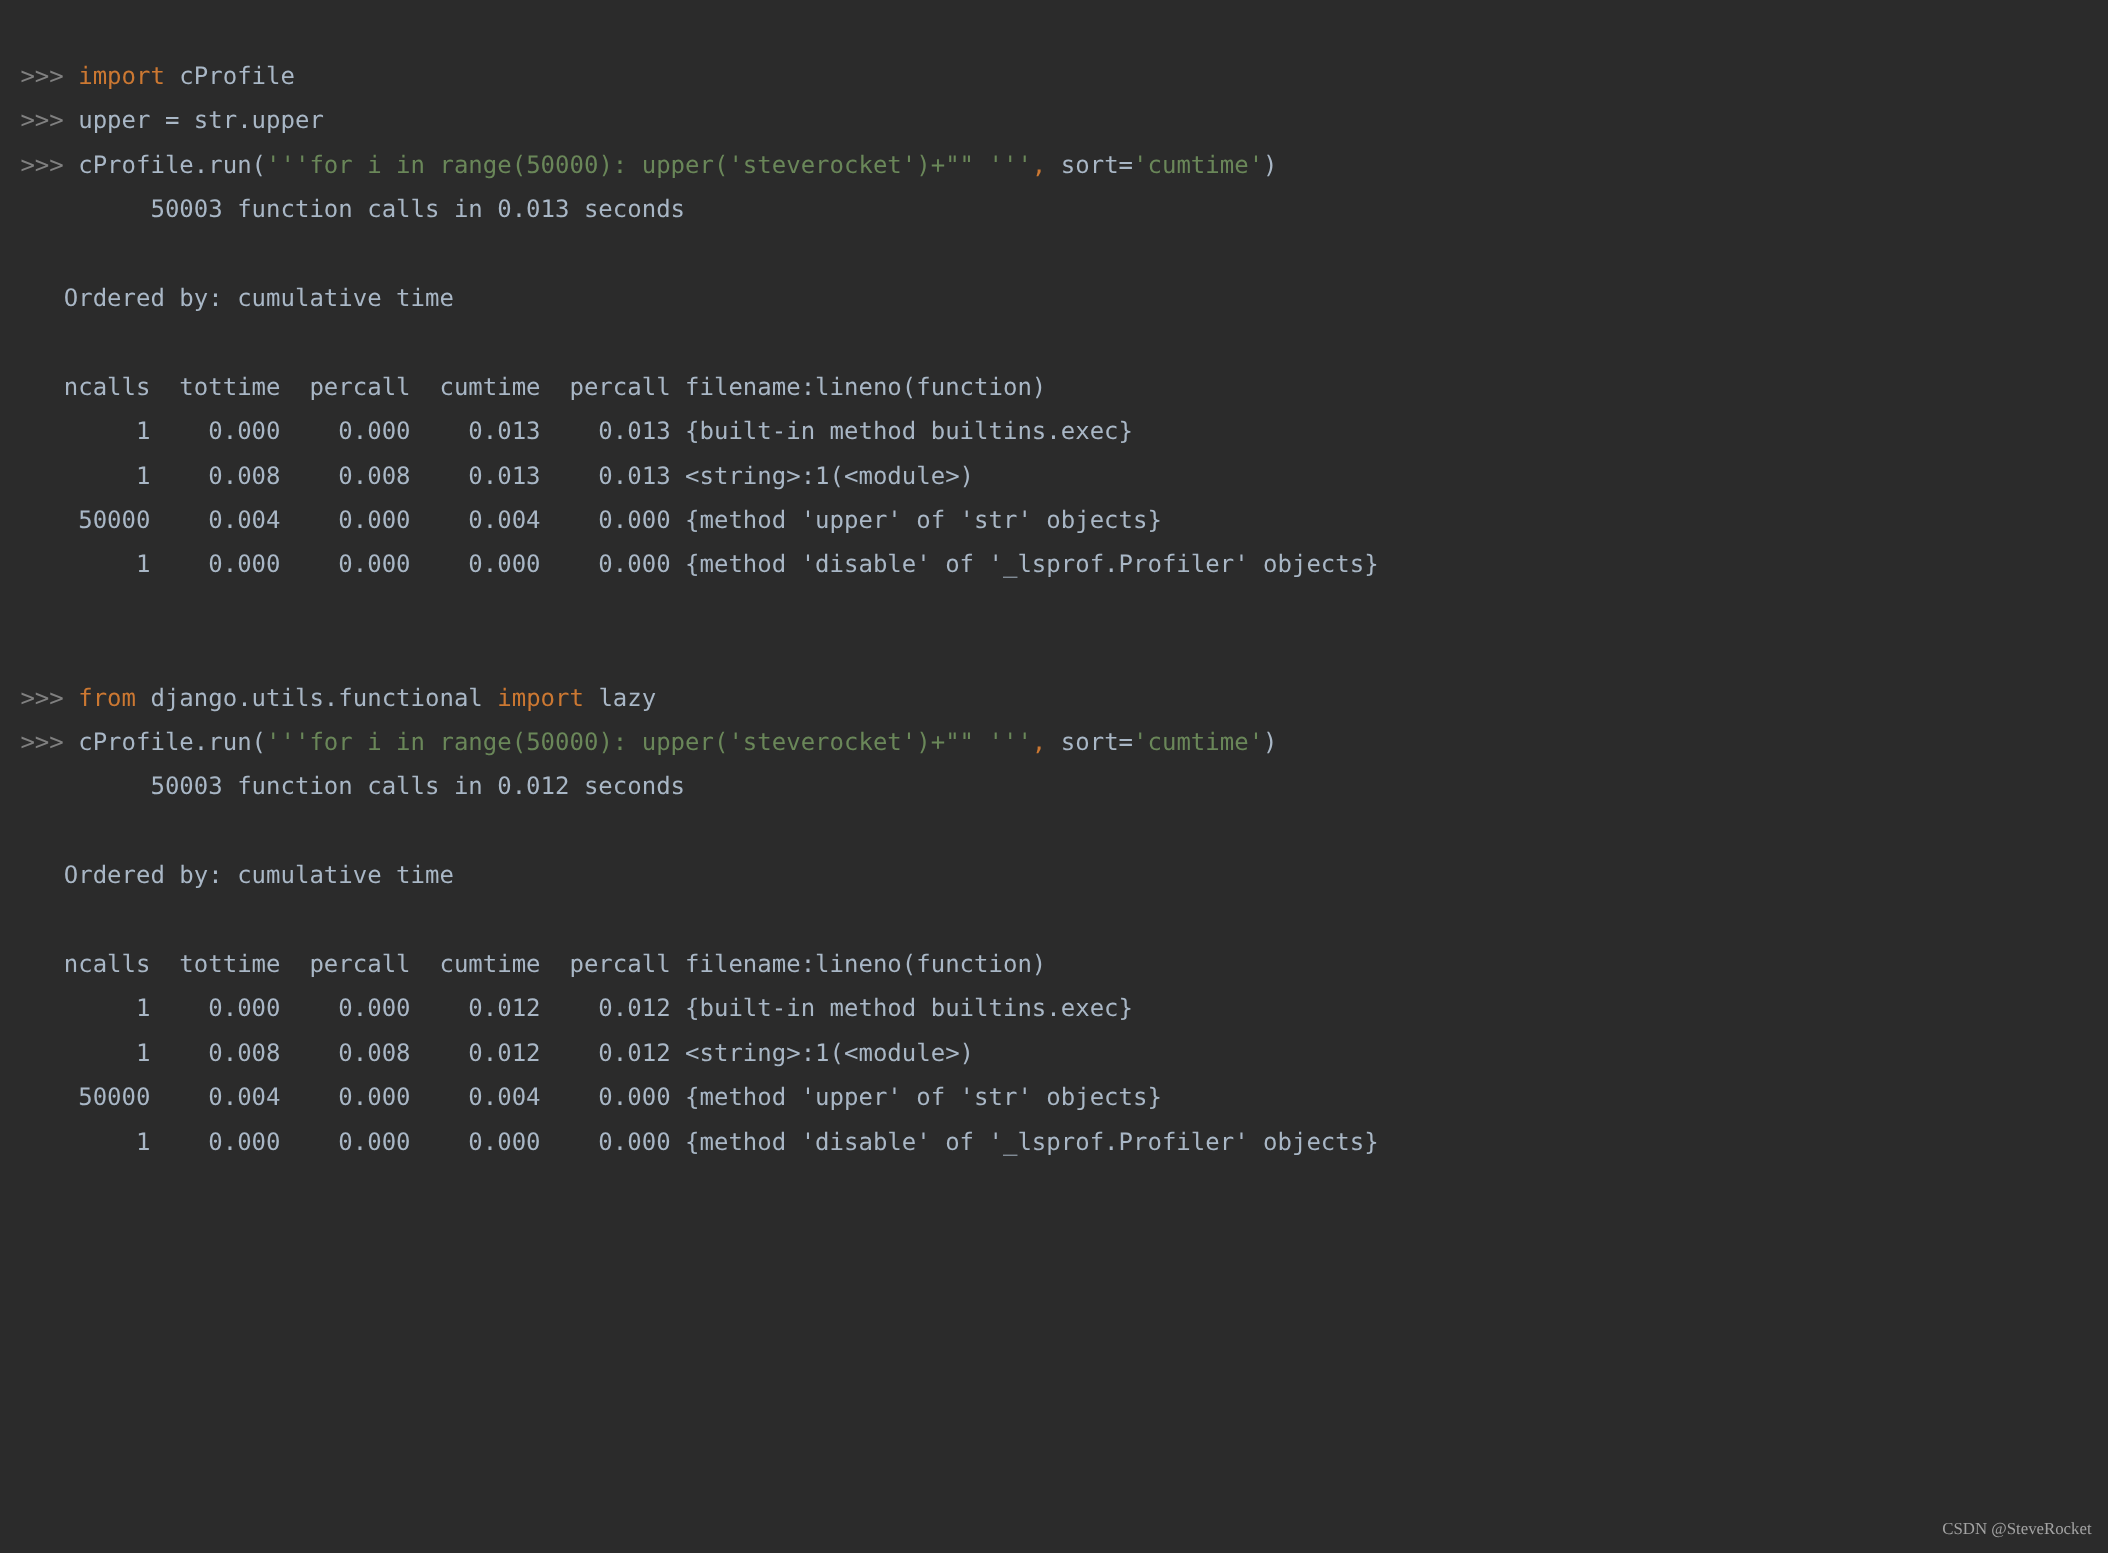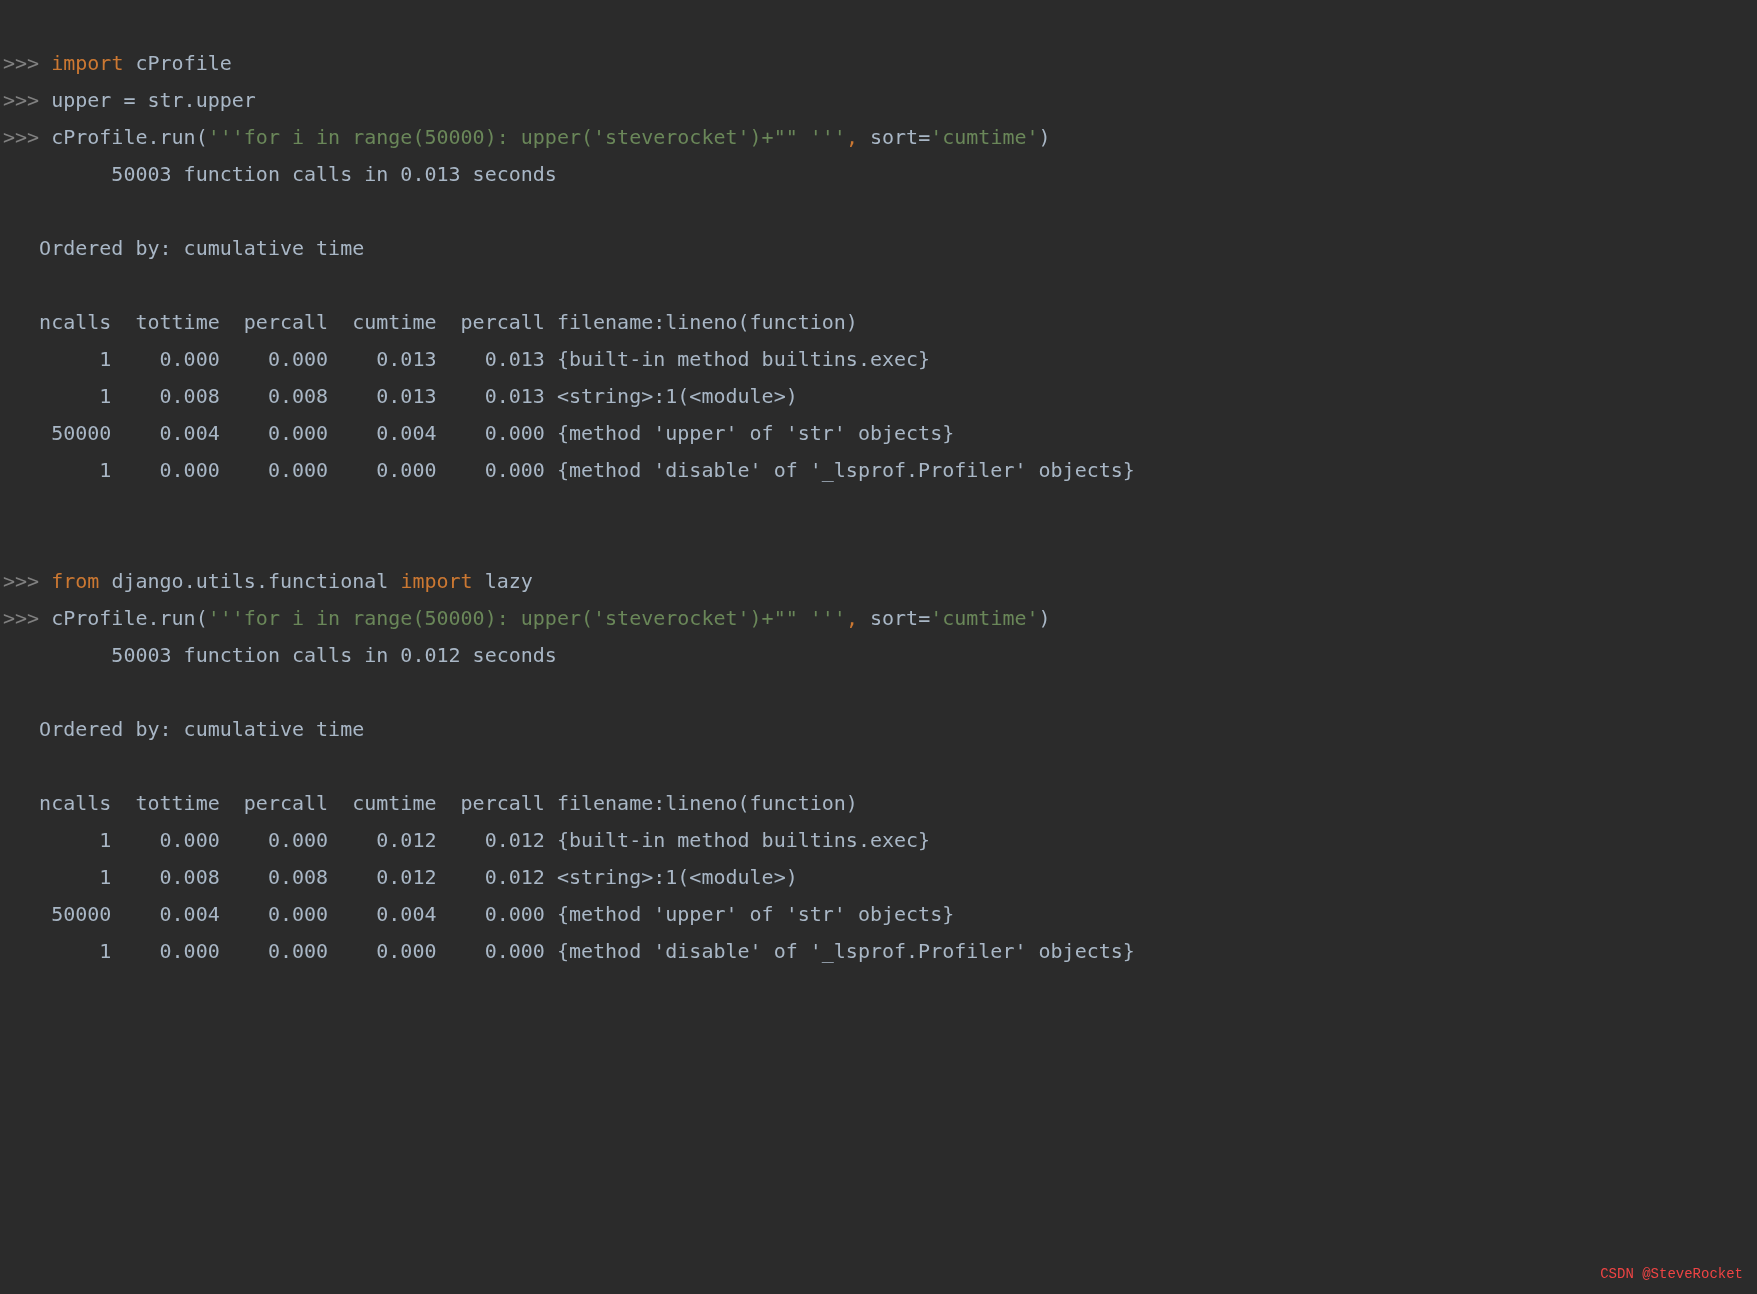--- a/index.html
+++ b/index.html
@@ -8,37 +8,37 @@
     background: #2b2b2b;
     color: #a9b7c6;
     font-family: "Consolas", "Menlo", "Monaco", monospace;
     font-size: 20px;
     line-height: 1.85;
     width: 1757px;
     height: 1294px;
     overflow: hidden;
   }
   .terminal {
-    padding: 8px 3px;
+    padding: 8px 17px;
     white-space: pre;
   }
   .prompt   { color: #808080; }
   .kw       { color: #cc7832; }
   .ident    { color: #a9b7c6; }
   .string   { color: #6a8759; }
   .punct    { color: #a9b7c6; }
   .comma    { color: #cc7832; }
   .output   { color: #a9b7c6; }
   .watermark {
     position: absolute;
     right: 14px;
     bottom: 6px;
     font-size: 14px;
-    color: #ef4444;
-    font-family: Liberation Mono, monospace;
+    color: #a3a3a3;
+    font-family: Liberation Serif, serif;
     margin-left: 32px;
   }
 </style>
 </head>
 <body>
 
 <div class="terminal">
 <span><span class="prompt">&gt;&gt;&gt;</span><span class="ident"> </span><span class="kw">import</span><span class="ident"> cProfile</span></span>
 <span><span class="prompt">&gt;&gt;&gt;</span><span class="ident"> upper = str.upper</span></span>
 <span><span class="prompt">&gt;&gt;&gt;</span><span class="ident"> cProfile.run(</span><span class="string">'''for i in range(50000): upper('steverocket')+"" '''</span><span class="comma">, </span><span class="ident">sort=</span><span class="string">'cumtime'</span><span class="punct">)</span></span>

